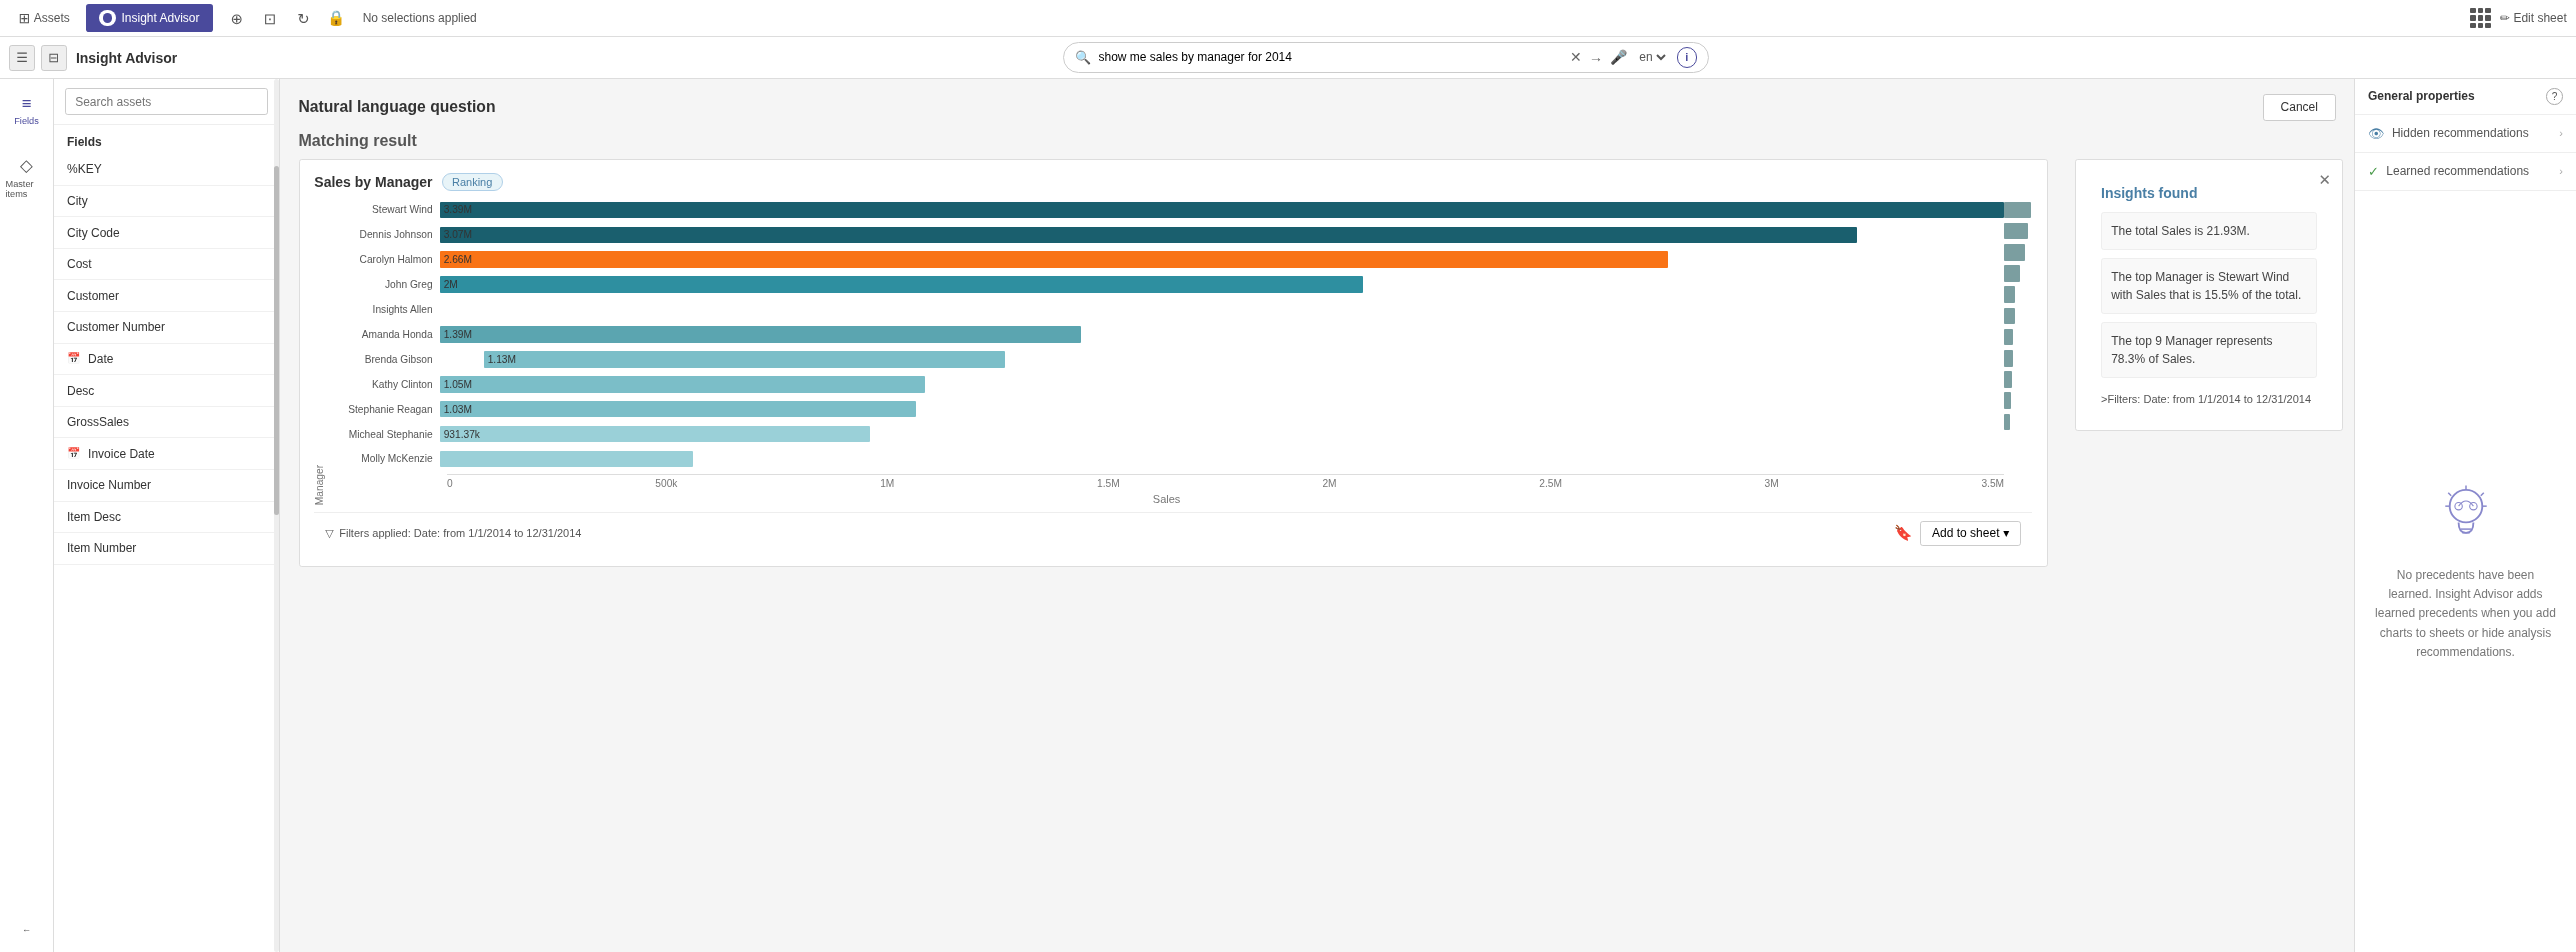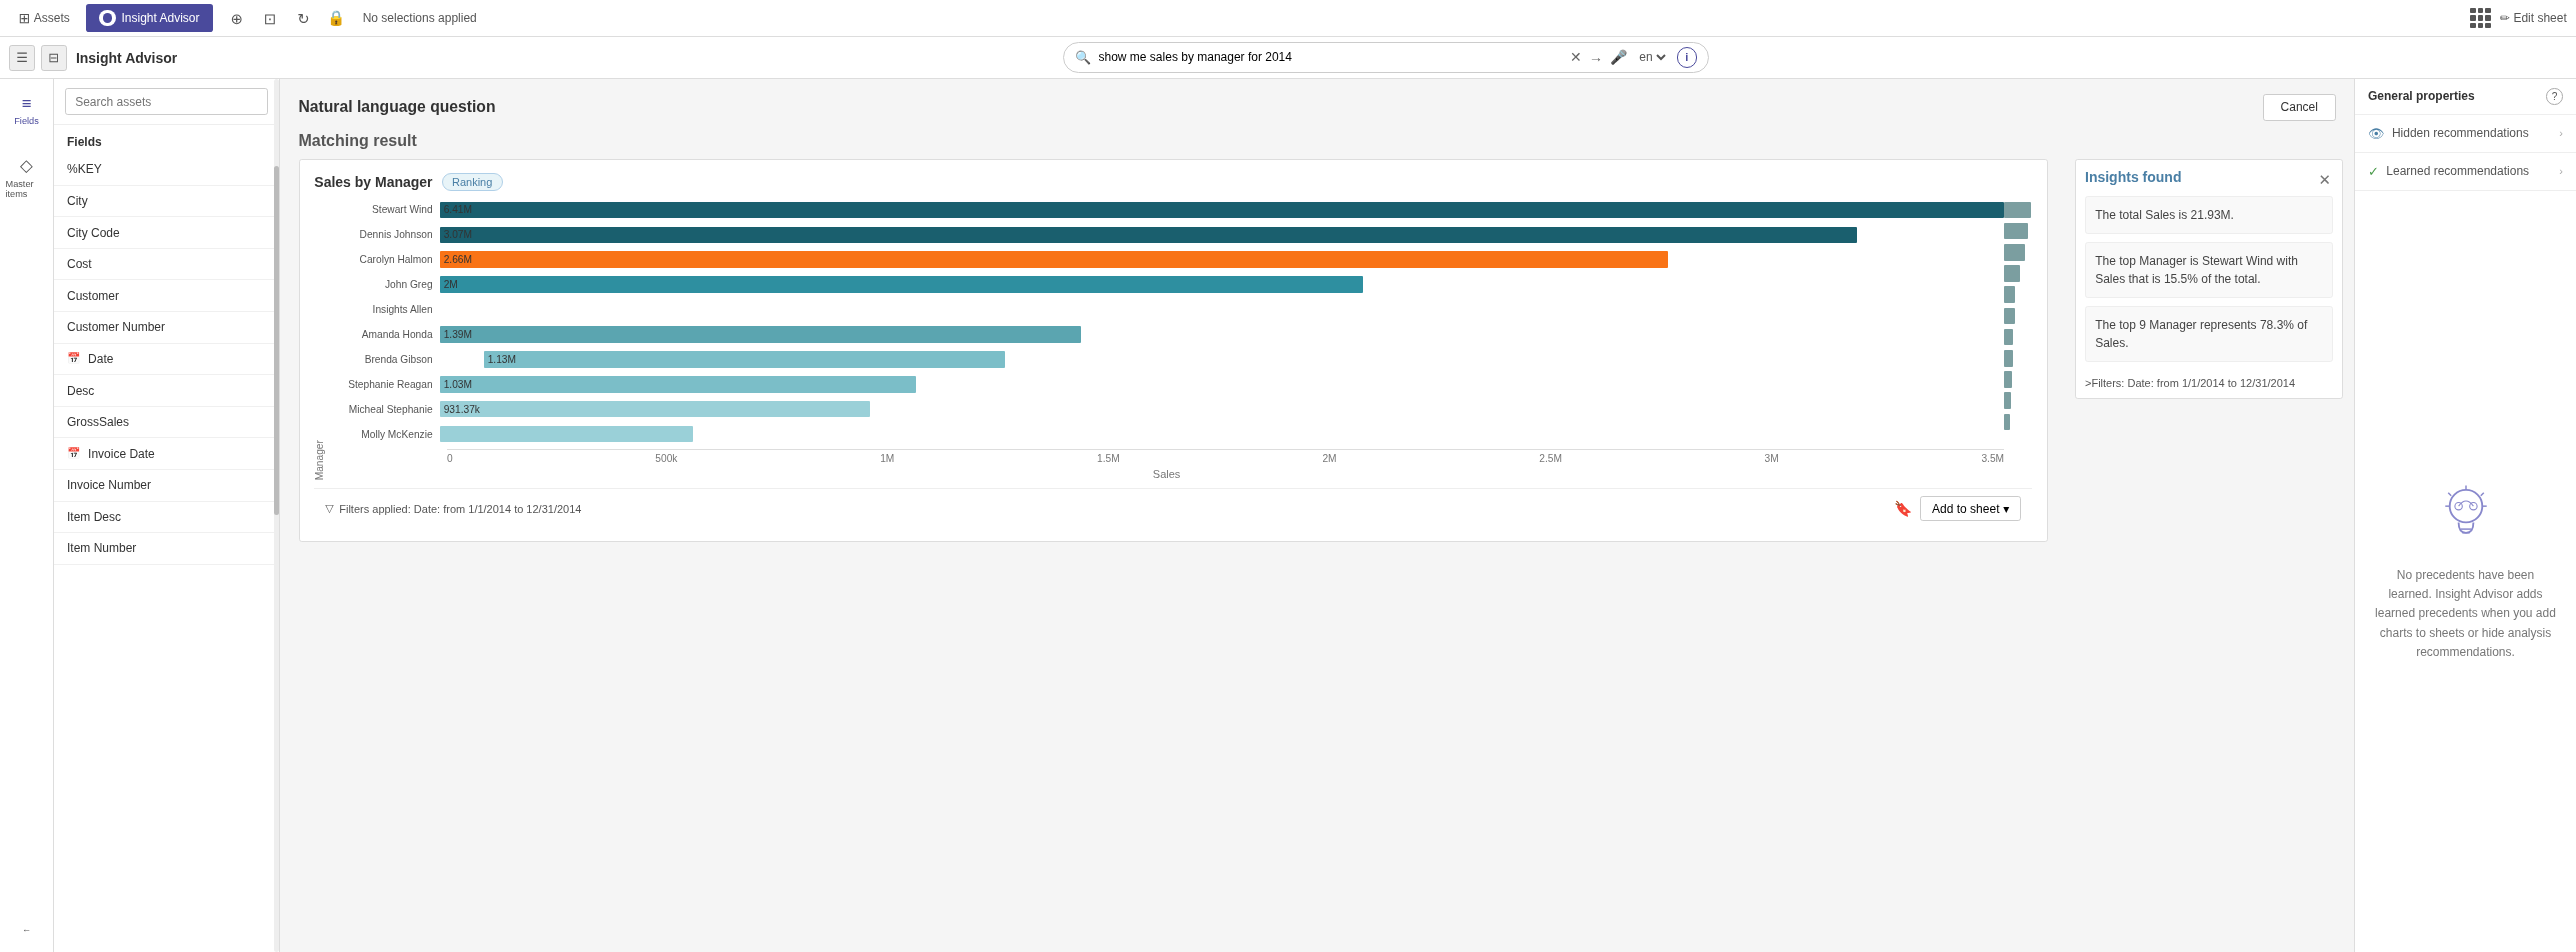--- a/index.html
+++ b/index.html
@@ -103,21 +103,21 @@
     .mini-bar { height: 16.6px; background: #7b9ea0; border-radius: 0.9px; }
 
     
     .filters-bar { display: flex; align-items: center; justify-content: space-between; padding: 7.4px 11px; border-top: 0.9px solid #eee; margin-top: 7.4px; }
     .filter-text { font-size: 11px; color: #555; display: flex; align-items: center; gap: 5.5px; }
     .filter-actions { display: flex; align-items: center; gap: 7.4px; }
     .add-sheet-btn { display: flex; align-items: center; gap: 3.7px; border: 0.9px solid #ccc; border-radius: 2.8px; padding: 4.6px 11px; background: #fff; cursor: pointer; font-size: 12px; }
     .bookmark-btn { background: none; border: none; cursor: pointer; font-size: 14.8px; color: #555; }
 
     
-    .insights-panel { width: 268px; background: #fff; border: 0.9px solid #ddd; border-radius: 2.8px; margin: 0 11px; padding: 9px; position: relative; align-self: flex-start; margin-top: 0; }
+    .insights-panel { width: 268px; background: #fff; border: 0.9px solid #ddd; border-radius: 2.8px; margin: 0 11px; padding: 25px; position: relative; align-self: flex-start; margin-top: 0; }
     .insights-title { font-size: 14px; font-weight: 600; color: #4a7fa5; margin-bottom: 11px; }
     .close-insights { position: absolute; top: 11px; right: 11px; background: none; border: none; cursor: pointer; font-size: 14.8px; color: #777; }
     .insight-card { background: #f9f9f9; border: 0.9px solid #eee; border-radius: 2.8px; padding: 9.2px; margin-bottom: 7.4px; font-size: 12px; color: #444; line-height: 1.5; }
     .insight-filter { font-size: 11px; color: #555; padding: 7.4px 0 0; }
 
     
     .right-panel { width: 222px; background: #fff; border-left: 0.9px solid #ddd; display: flex; flex-direction: column; }
     .right-panel-header { display: flex; align-items: center; justify-content: space-between; padding: 9.2px 13px; border-bottom: 0.9px solid #eee; }
     .right-panel-title { font-size: 12px; font-weight: 600; color: #333; }
     .help-btn { background: none; border: 0.9px solid #aaa; border-radius: 50%; width: 16.6px; height: 16.6px; display: flex; align-items: center; justify-content: center; font-size: 10.2px; cursor: pointer; color: #555; }
@@ -292,21 +292,21 @@
             <div style="display:flex;">
               <div class="axis-title-y">
                 <span>Manager</span>
               </div>
               <div style="flex:1;">
                 <div class="bar-chart" id="bar-chart-container">
                 <div class="bar-row">
     <div class="bar-label">Stewart Wind</div>
     <div class="bar-wrap">
       <div class="bar" style="width:100.0%; background:#1a5f6e;">
-        <span class="bar-value">6.41M</span>
+        <span class="bar-value">3.39M</span>
       </div>
     </div>
   </div>
                     <div class="bar-row">
     <div class="bar-label">Dennis Johnson</div>
     <div class="bar-wrap">
       <div class="bar" style="width:90.6%; background:#1a5f6e;">
         <span class="bar-value">3.07M</span>
       </div>
     </div>
@@ -336,20 +336,28 @@
       <div class="bar" style="width:41.0%; background:#5ba5b0;">
         <span class="bar-value">1.39M</span>
       </div>
     </div>
   </div>
                     <div class="bar-row">
     <div class="bar-label">Brenda Gibson</div>
     <div class="bar-wrap">
       <div class="bar" style="width:33.3%; background:#7bbec8;margin-left:44px;">
         <span class="bar-value">1.13M</span>
+      </div>
+    </div>
+  </div>
+                    <div class="bar-row">
+    <div class="bar-label">Kathy Clinton</div>
+    <div class="bar-wrap">
+      <div class="bar" style="width:31.0%; background:#7bbec8;">
+        <span class="bar-value">1.05M</span>
       </div>
     </div>
   </div>
                     <div class="bar-row">
     <div class="bar-label">Stephanie Reagan</div>
     <div class="bar-wrap">
       <div class="bar" style="width:30.4%; background:#7bbec8;">
         <span class="bar-value">1.03M</span>
       </div>
     </div>

